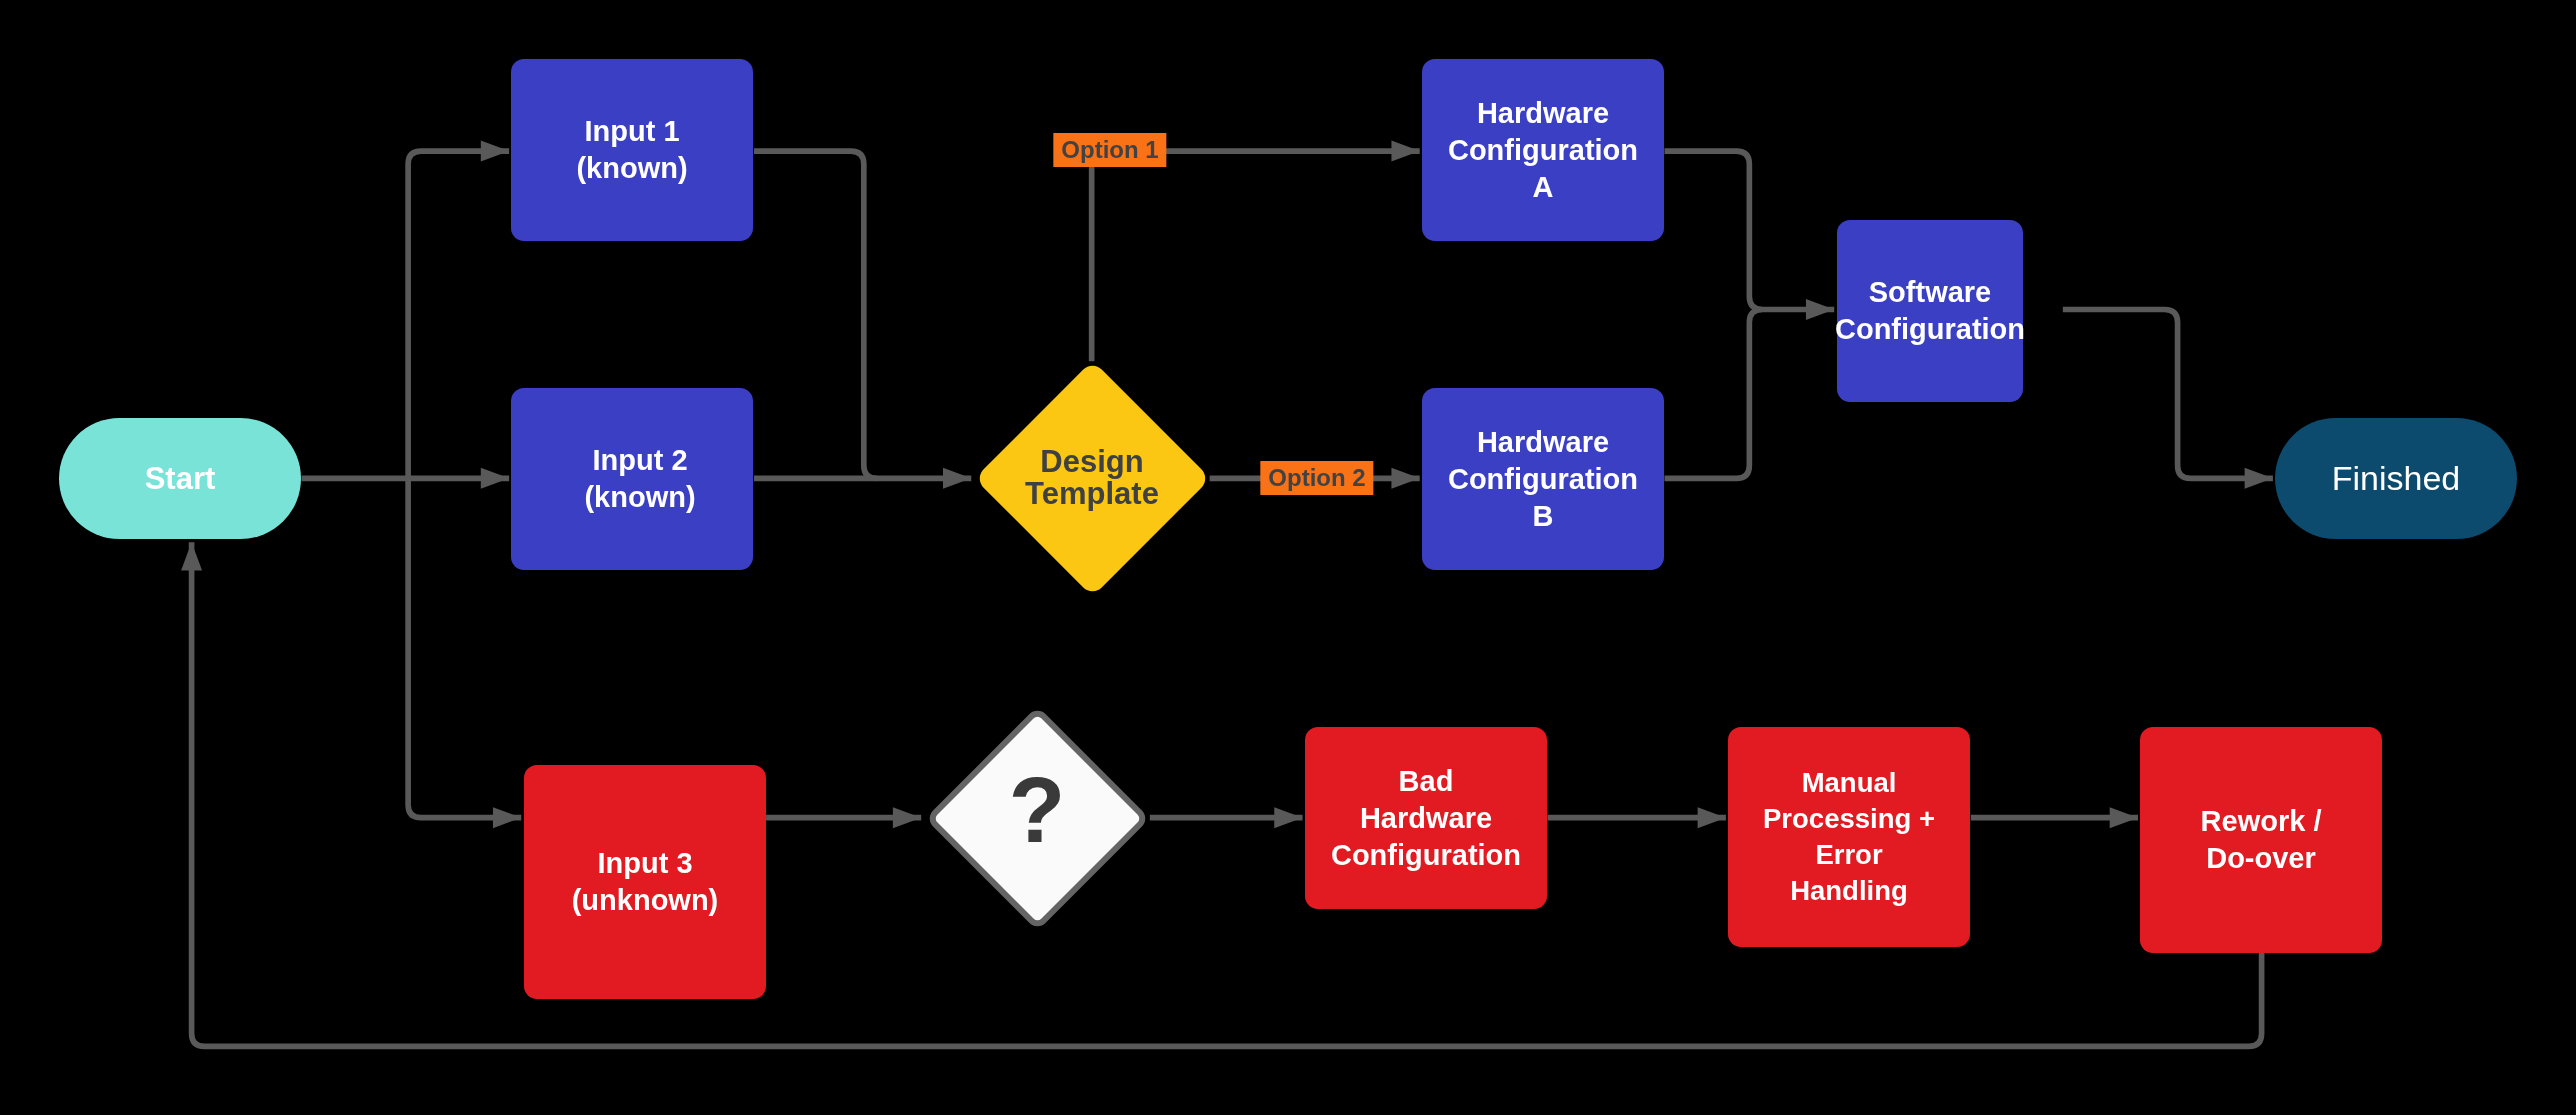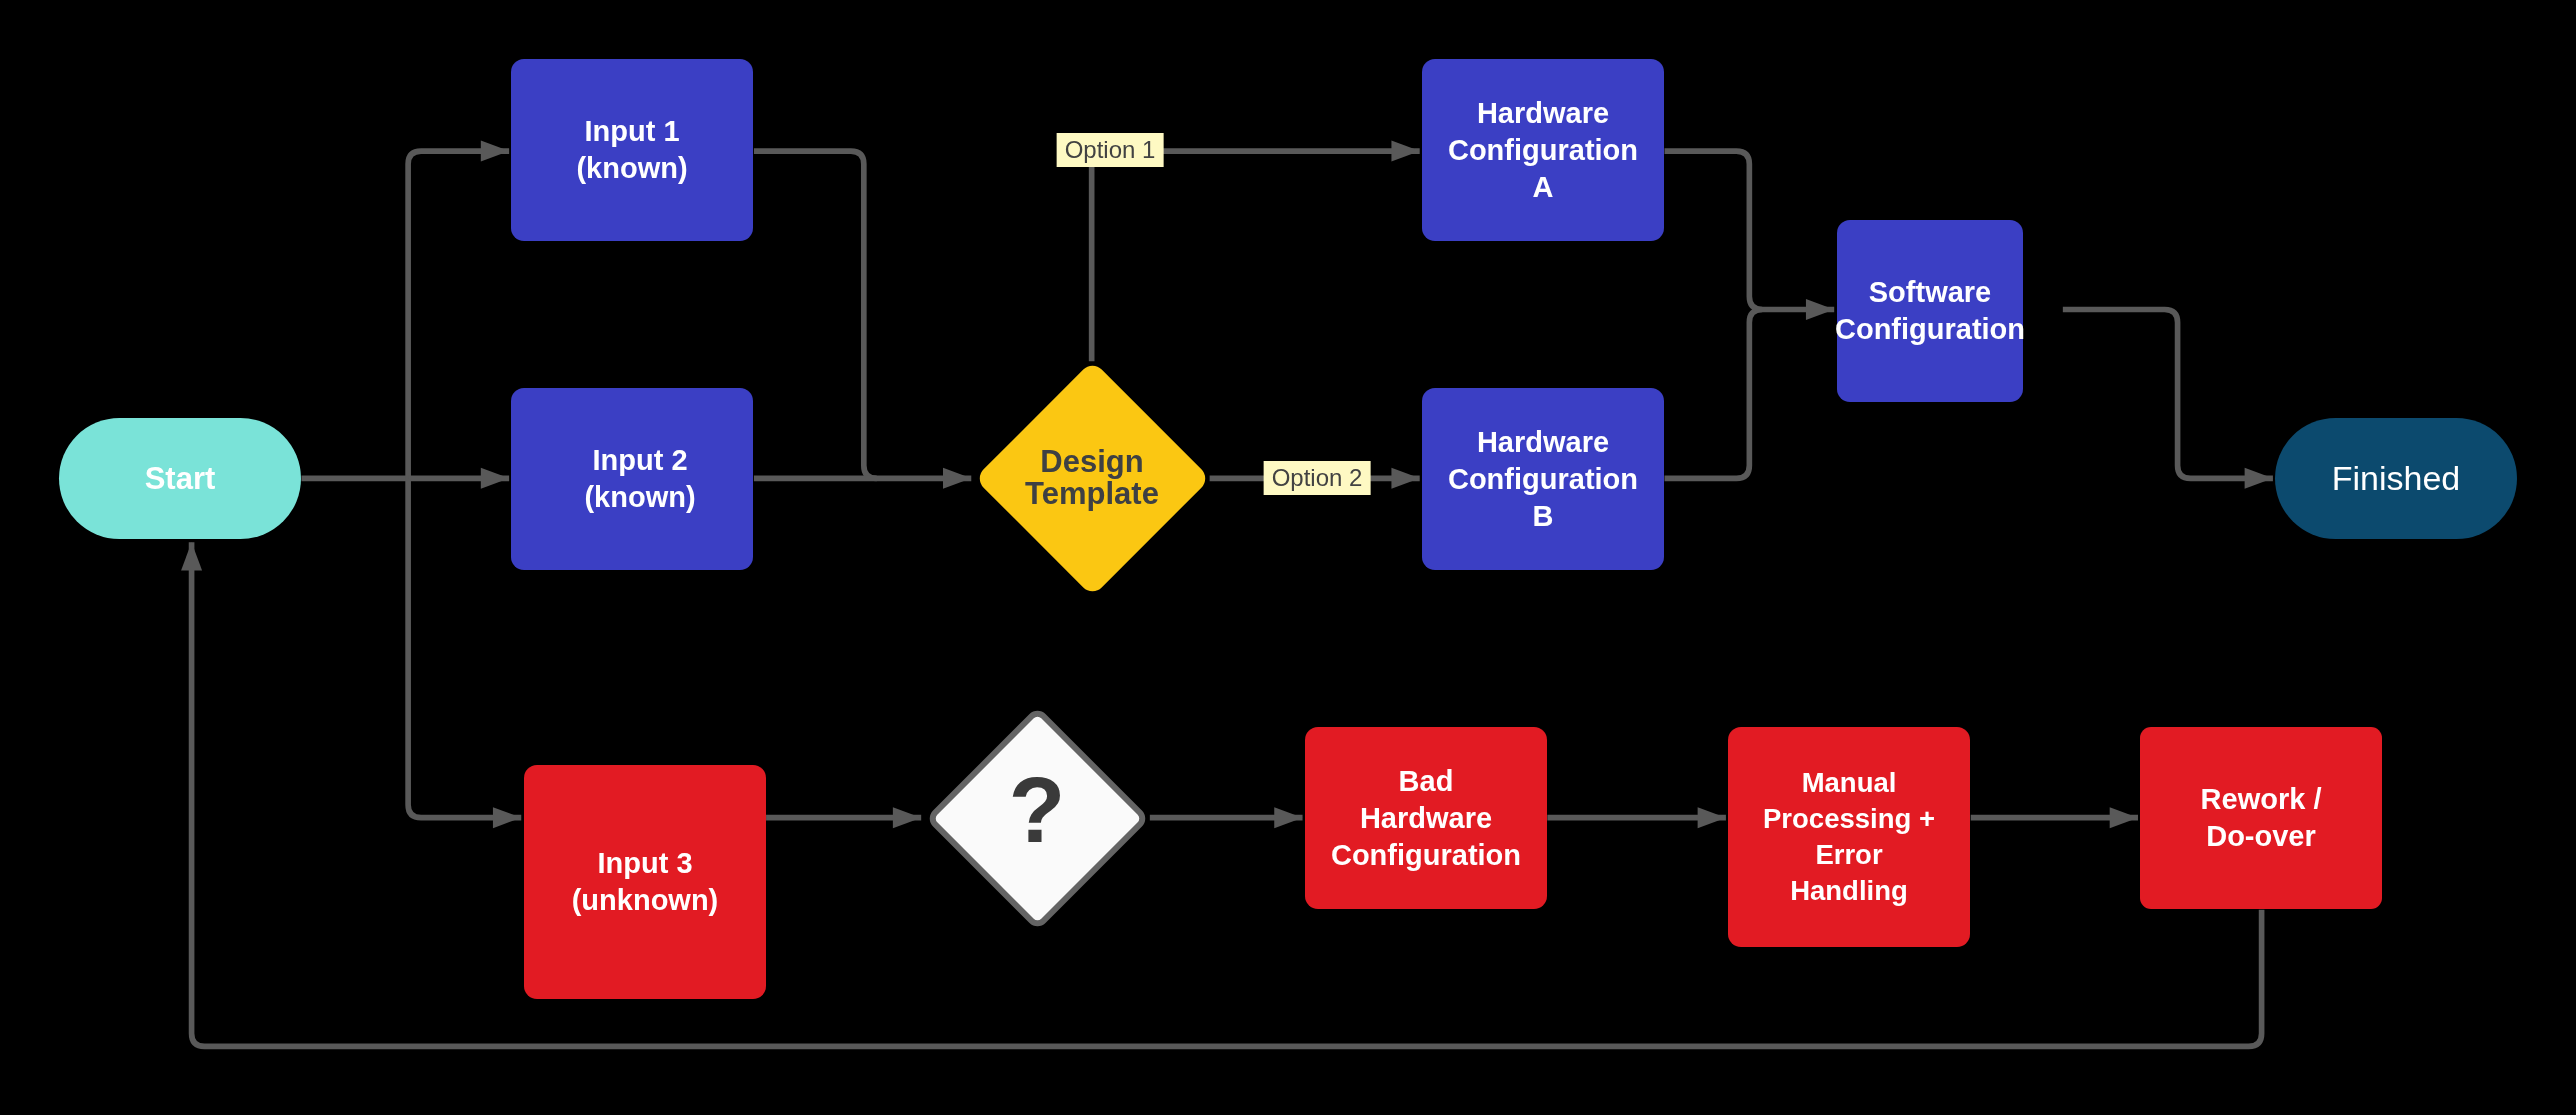--- a/index.html
+++ b/index.html
@@ -47,21 +47,21 @@
     background: #0c4a6e; font-weight: 400; font-size: 34px;
   }
   .n-input1 { left: 511px;  top: 59px;  width: 242px; height: 182px; }
   .n-input2 { left: 511px;  top: 388px; width: 242px; height: 182px; padding-left: 16px; }
   .n-input3 { left: 524px;  top: 727px; width: 242px; height: 234px; margin-top: 38px; }
   .n-hwa    { left: 1422px; top: 59px;  width: 242px; height: 182px; }
   .n-hwb    { left: 1422px; top: 388px; width: 242px; height: 182px; }
   .n-soft   { left: 1837px; top: 220px; width: 186px; height: 182px; }
   .n-badhw  { left: 1305px; top: 727px; width: 242px; height: 182px; }
   .n-manual { left: 1728px; top: 727px; width: 242px; height: 220px; font-size: 27.5px; line-height: 36px; }
-  .n-rework { left: 2140px; top: 727px; width: 242px; height: 182px; border-radius: 11px; }
+  .n-rework { left: 2140px; top: 727px; width: 242px; height: 226px; }
 
   .diamond-wrap {
     position: absolute;
     display: flex;
     align-items: center;
     justify-content: center;
     text-align: center;
   }
   .diamond-bg {
     position: absolute;
@@ -84,23 +84,23 @@
     border: 6.5px solid #646464;
     border-radius: 11.3px;
   }
   .d-q .diamond-label {
     color: #3A3A3A; font-size: 93px; line-height: 93px;
     transform: translateY(-8px);
   }
   .edge-label {
     position: absolute;
     transform: translate(-50%, -50%);
-    background: #fef9c3;
+    background: #f97316;
     color: #424242;
-    font-weight: 400;
+    font-weight: 700;
     font-size: 24px;
     line-height: 34px;
     padding: 0 8px;
     z-index: 3;
     white-space: nowrap;
     text-align: right;
   }
   .el-1 { left: 1110px; top: 150px; }
   .el-2 { left: 1317px; top: 478px; }
 </style>

